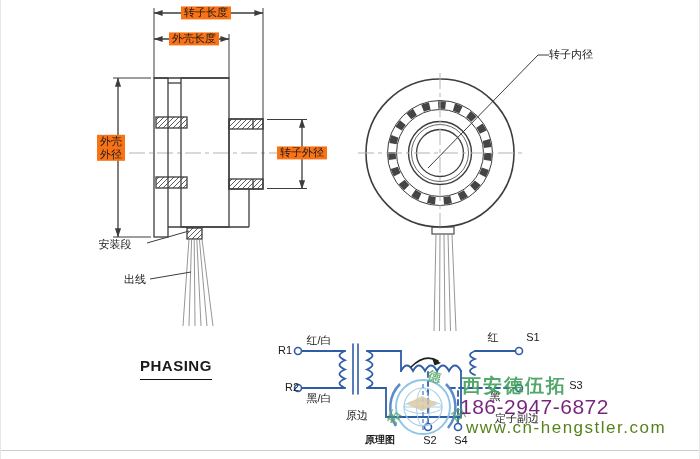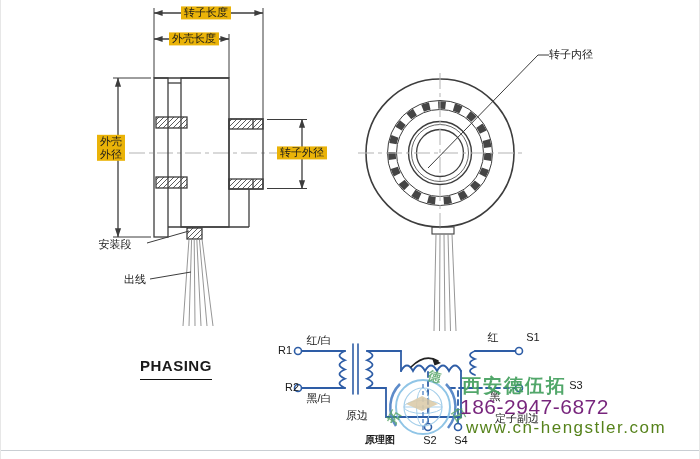--- a/index.html
+++ b/index.html
@@ -7,21 +7,21 @@
     position:relative;width:700px;height:459px;background:#ffffff;overflow:hidden;
     font-family:"Liberation Sans","DejaVu Sans",sans-serif;color:#1a1a1a;
     border-left:1px solid #e7e7e7;border-right:1px solid #e7e7e7;box-sizing:border-box;
   }
   svg{position:absolute;left:0;top:0;}
   #draw-svg{z-index:1;}
   #labels{position:absolute;left:0;top:0;width:100%;height:100%;z-index:2;}
   #wm-svg{z-index:3;}
   #wm-text{position:absolute;left:0;top:0;width:100%;height:100%;z-index:4;pointer-events:none;}
   .lbl{position:absolute;font-size:11px;line-height:1.2;white-space:nowrap;transform:translate(-50%,-50%);}
-  .lbl.bg{background:#eab308;padding:0 3px;}
+  .lbl.bg{background:#f97316;padding:0 3px;}
   .lbl.two{text-align:center;}
   .lbl.two span{display:block;}
   .phasing{position:absolute;font-size:15px;font-weight:bold;letter-spacing:.5px;
     border-bottom:1.6px solid #111;padding-bottom:5px;transform:none;}
   .cap{font-weight:bold;font-size:10px;}
   .term{font-size:11px;}
   .wm-company{position:absolute;left:461px;top:373px;font-size:19px;font-weight:bold;
     letter-spacing:2px;color:#44a05e;opacity:.92;}
   .wm-phone{position:absolute;left:459px;top:395px;font-size:21px;color:#701a75;
     letter-spacing:.5px;opacity:.95;}

